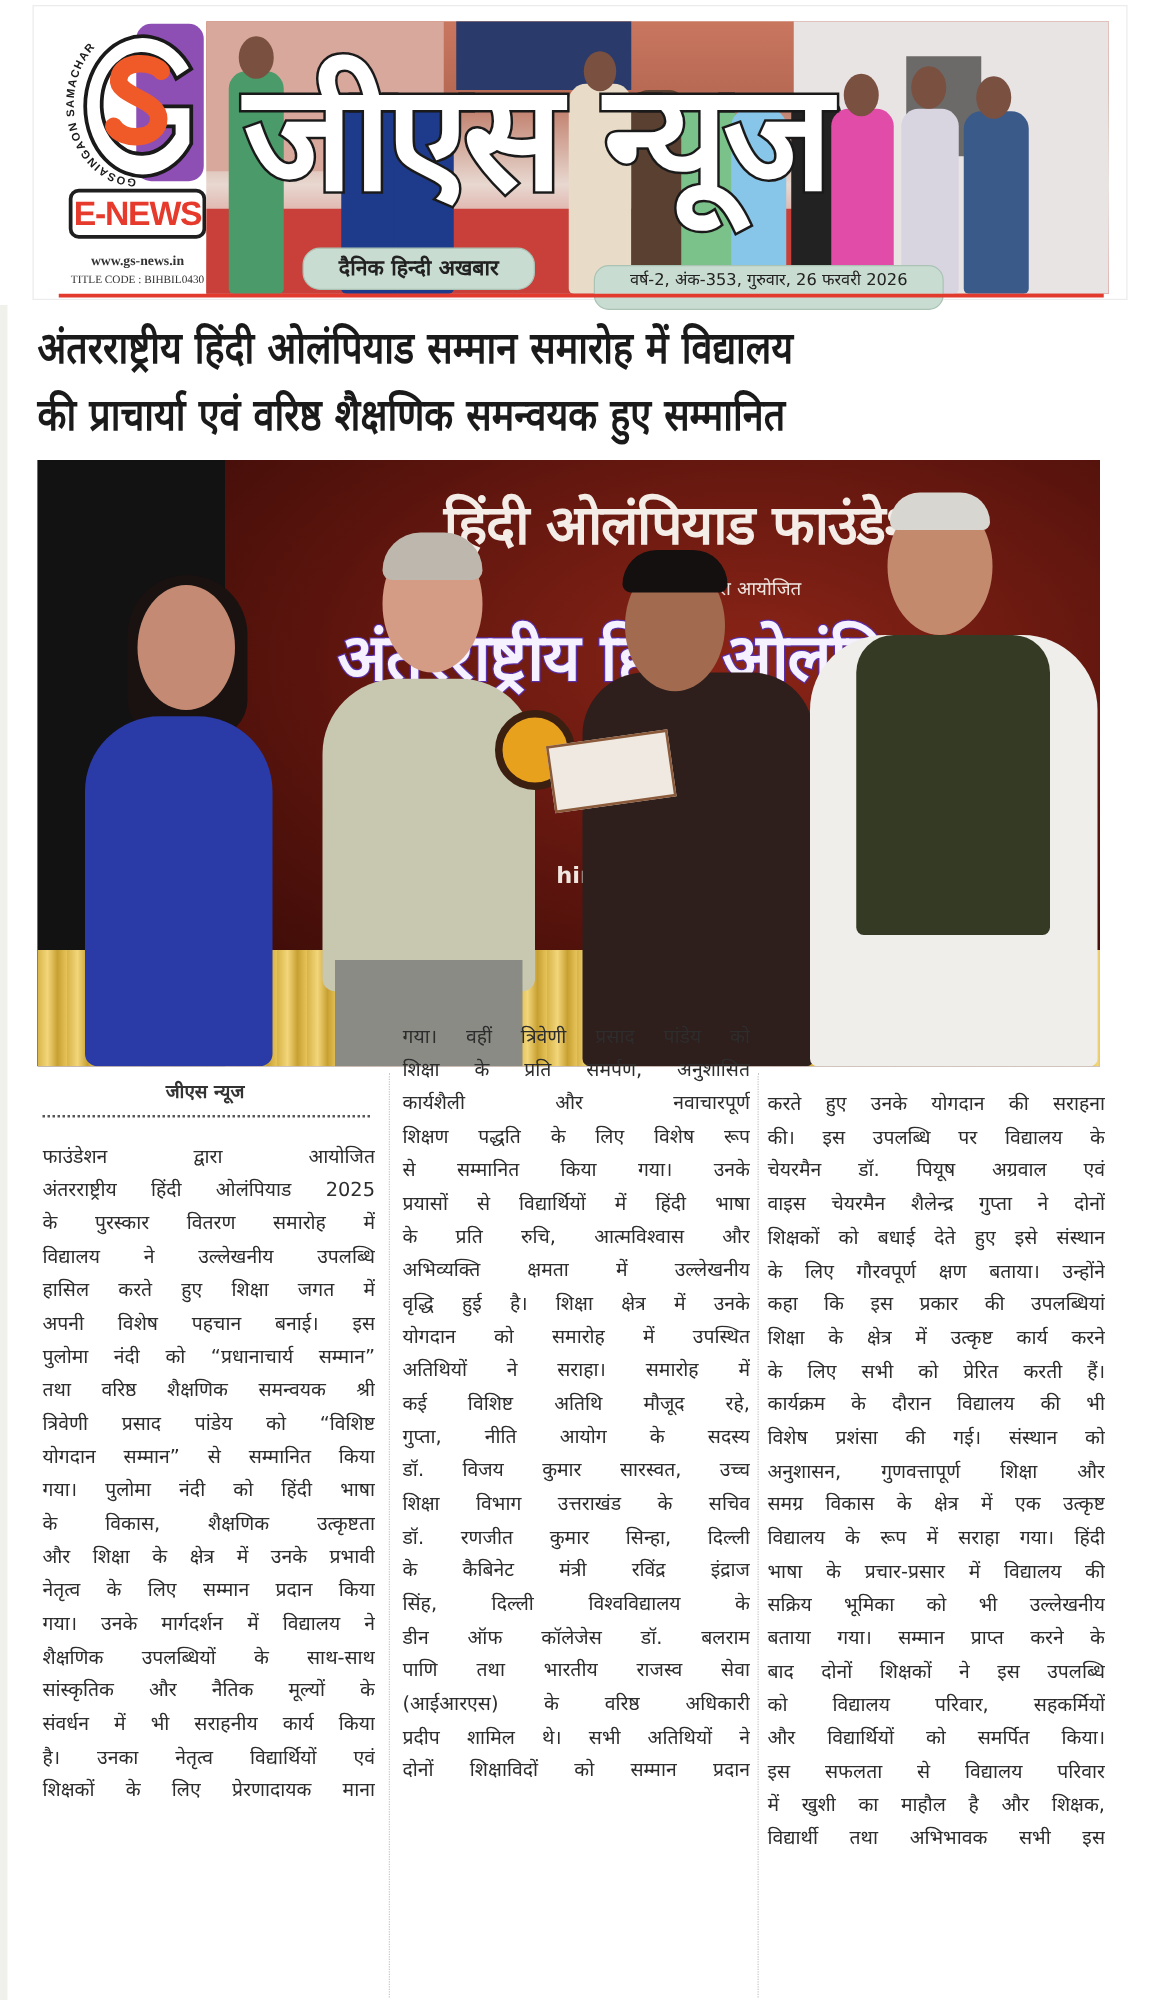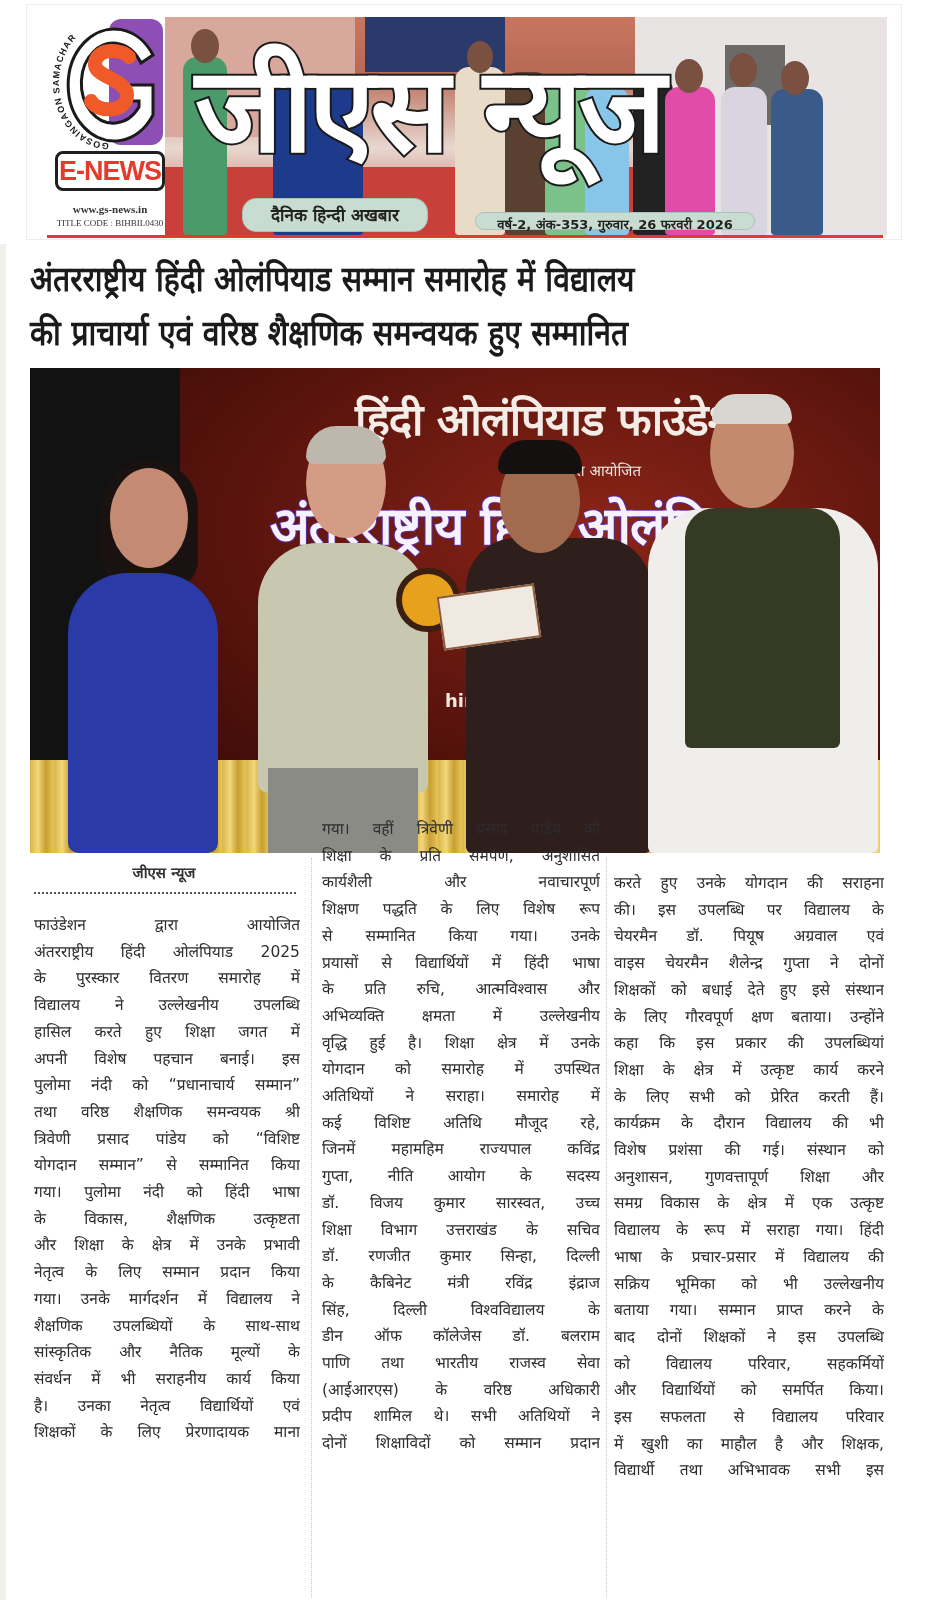--- a/index.html
+++ b/index.html
@@ -47,23 +47,23 @@
     position: absolute; left: 168px; top: 30px; font-family: "DejaVu Sans", sans-serif;
     font-weight: bold; font-size: 118px; line-height: 150px; color: #ffffff; letter-spacing: -4px;
     -webkit-text-stroke: 4px #1a1a1a; paint-order: stroke fill; white-space: nowrap;
   }
   .tagline-pill {
     position: absolute; left: 215px; top: 193px; width: 186px; height: 34px;
     background: #c9dcd1; border-radius: 14px; border: 1px solid #aac3b5;
     color: #222; font-size: 17px; font-weight: bold; text-align: center; line-height: 32px;
   }
   .issue-pill {
-    position: absolute; left: 448px; top: 207px; width: 280px; height: 18px;
+    position: absolute; left: 448px; top: 207px; width: 280px; height: 36px;
     background: #c9dcd1; border-radius: 12px; border: 1px solid #aac3b5;
-    color: #222; font-size: 13px; font-weight: bold; text-align: center; line-height: 24px;
+    color: #222; font-size: 13px; font-weight: normal; text-align: center; line-height: 24px;
   }
   .masthead-rule {
     position: absolute; left: 20px; top: 230px; width: 836px; height: 3px; background: #e23b2e;
   }
 
   
   .left-edge { position:absolute; left:0; top:244px; width:6px; height:1356px; background:#f1f1ec; }
   .headline {
     position: absolute; left: 30px; top: 252px; width: 860px;
     font-family: "DejaVu Sans", sans-serif; font-weight: bold; color: #1a1a1a;
@@ -260,21 +260,20 @@
   <span class="line">कार्यशैली और नवाचारपूर्ण</span>
   <span class="line">शिक्षण पद्धति के लिए विशेष रूप</span>
   <span class="line">से सम्मानित किया गया। उनके</span>
   <span class="line">प्रयासों से विद्यार्थियों में हिंदी भाषा</span>
   <span class="line">के प्रति रुचि, आत्मविश्वास और</span>
   <span class="line">अभिव्यक्ति क्षमता में उल्लेखनीय</span>
   <span class="line">वृद्धि हुई है। शिक्षा क्षेत्र में उनके</span>
   <span class="line">योगदान को समारोह में उपस्थित</span>
   <span class="line">अतिथियों ने सराहा। समारोह में</span>
   <span class="line">कई विशिष्ट अतिथि मौजूद रहे,</span>
-  <span class="line">जिनमें महामहिम राज्यपाल कविंद्र</span>
   <span class="line">गुप्ता, नीति आयोग के सदस्य</span>
   <span class="line">डॉ. विजय कुमार सारस्वत, उच्च</span>
   <span class="line">शिक्षा विभाग उत्तराखंड के सचिव</span>
   <span class="line">डॉ. रणजीत कुमार सिन्हा, दिल्ली</span>
   <span class="line">के कैबिनेट मंत्री रविंद्र इंद्राज</span>
   <span class="line">सिंह, दिल्ली विश्वविद्यालय के</span>
   <span class="line">डीन ऑफ कॉलेजेस डॉ. बलराम</span>
   <span class="line">पाणि तथा भारतीय राजस्व सेवा</span>
   <span class="line">(आईआरएस) के वरिष्ठ अधिकारी</span>
   <span class="line">प्रदीप शामिल थे। सभी अतिथियों ने</span>

